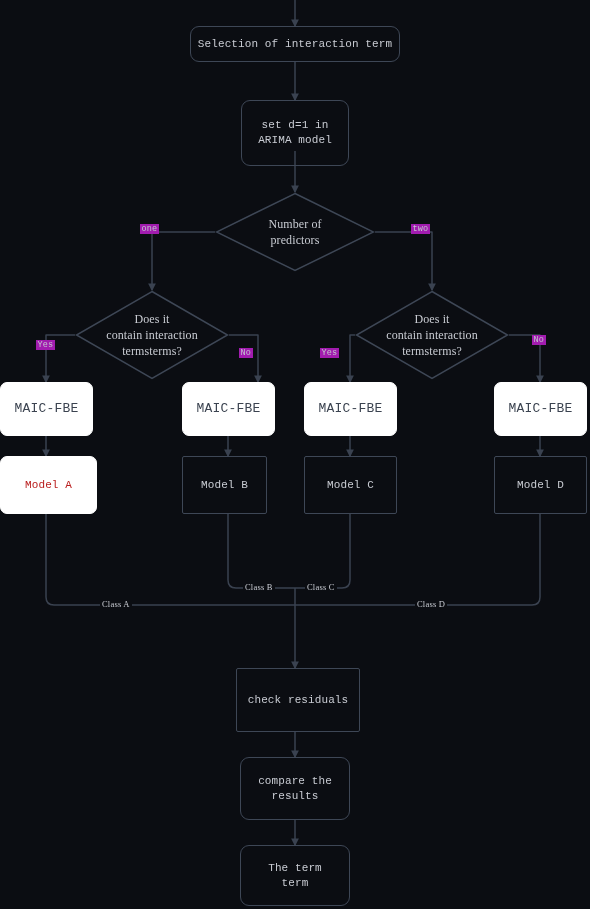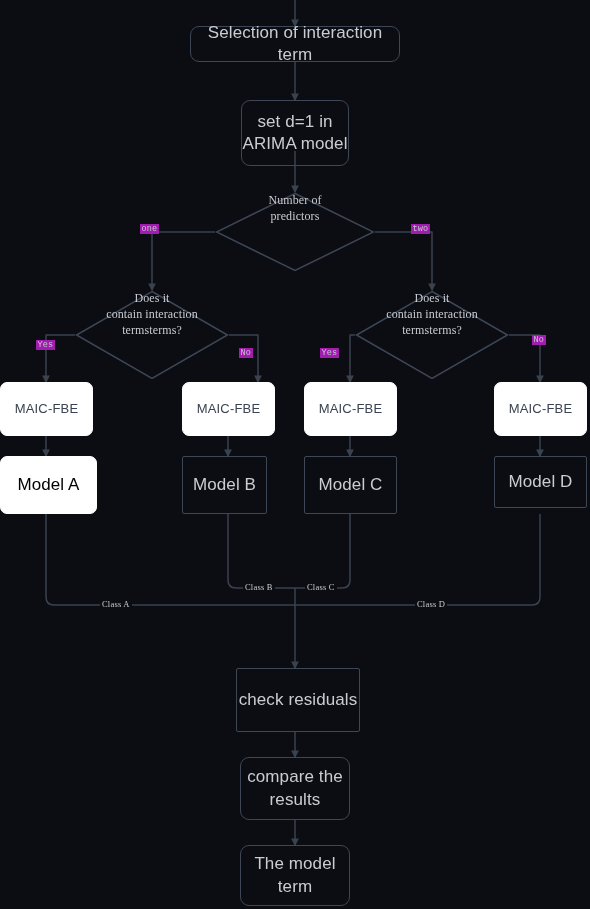--- a/index.html
+++ b/index.html
@@ -25,45 +25,46 @@
   }
   .node {
     position: absolute;
     box-sizing: border-box;
     display: flex;
     align-items: center;
     justify-content: center;
     text-align: center;
     border: 1.4px solid #3e4756;
     color: #c9ccd3;
-    font-family: Liberation Sans, sans-serif;
-    font-size: 17px;
+    font-family: Liberation Mono, monospace;
+    font-size: 11px;
     line-height: 1.32;
     letter-spacing: .1px;
   }
   .node.round   { border-radius: 9px; }
   .node.rect    { border-radius: 2px; }
   .node.filled  {
     background: #ffffff;
-    color: #000000;
+    color: #b91c1c;
     border-color: #ffffff;
     border-radius: 7px;
   }
   .node.maic {
     background: #ffffff;
     color: #3b4350;
     border-color: #ffffff;
     border-radius: 7px;
-    font-family: Liberation Sans, sans-serif;
+    font-family: Liberation Mono, monospace;
     font-size: 13px;
     letter-spacing: .2px;
   }
   .diamond {
     position: absolute;
     display: flex;
+    align-items: center;
     justify-content: center;
   }
   .diamond .dlabel {
     position: relative;
     z-index: 2;
     color: #c9ccd3;
     font-family: "Liberation Serif", serif;
     font-size: 12px;
     line-height: 1.35;
     text-align: center;
@@ -211,36 +212,36 @@
 
   <div class="node filled" style="left:0px; top:456px; width:97px; height:58px;">
     <span>Model A</span>
   </div>
   <div class="node rect" style="left:182px; top:456px; width:85px; height:58px;">
     <span>Model B</span>
   </div>
   <div class="node rect" style="left:304px; top:456px; width:93px; height:58px;text-align:center;">
     <span>Model C</span>
   </div>
-  <div class="node rect" style="left:494px; top:456px; width:93px; height:52px;">
+  <div class="node rect" style="left:494px; top:456px; width:93px; height:58px;">
     <span>Model D</span>
   </div>
 
   <span class="class-label" style="left:100px; top:599px;">Class A</span>
   <span class="class-label" style="left:243px; top:582px;">Class B</span>
   <span class="class-label" style="left:305px; top:582px;">Class C</span>
   <span class="class-label" style="left:415px; top:599px;">Class D</span>
 
   <div class="node rect" style="left:236px; top:668px; width:124px; height:64px;">
     <span>check residuals</span>
   </div>
 
   <div class="node round" style="left:240px; top:757px; width:110px; height:63px; flex-direction:column;">
     <span>compare the</span>
     <span>results</span>
   </div>
 
   <div class="node round" style="left:240px; top:845px; width:110px; height:61px; flex-direction:column;">
-    <span>The model</span>
+    <span>The term</span>
     <span>term</span>
   </div>
 
 </div>
 
 </body></html>

